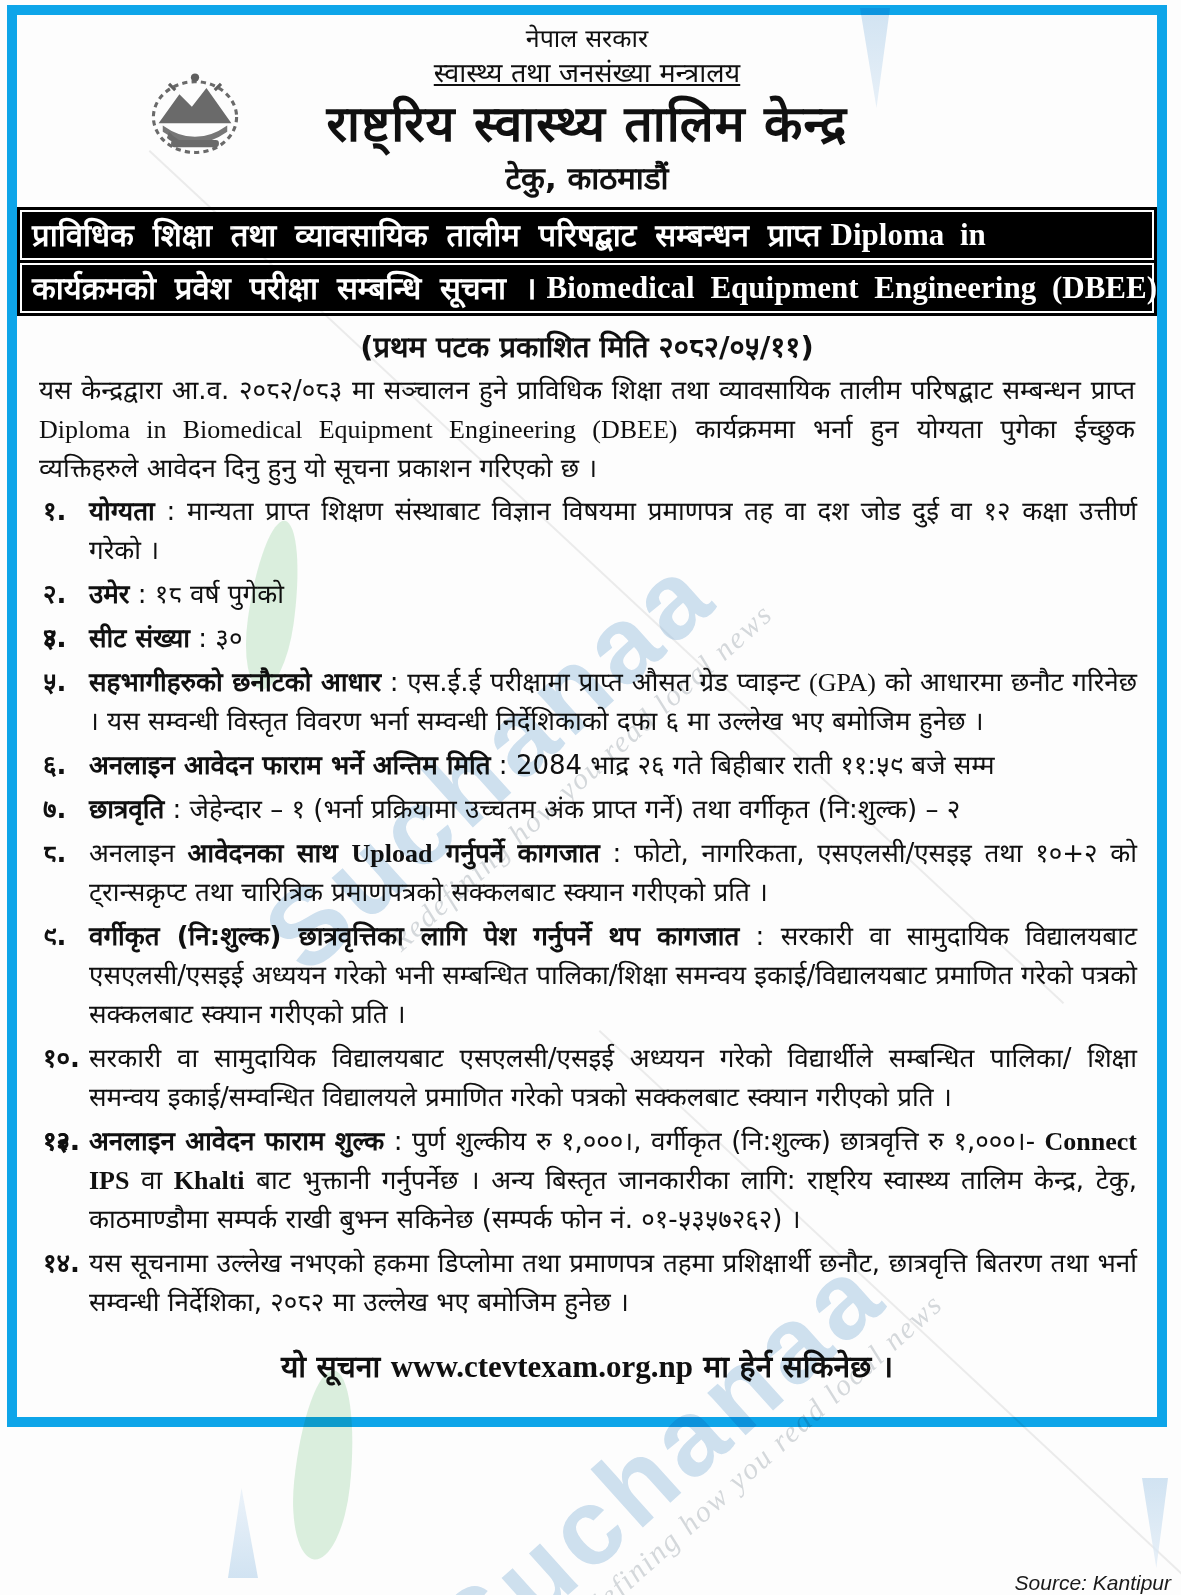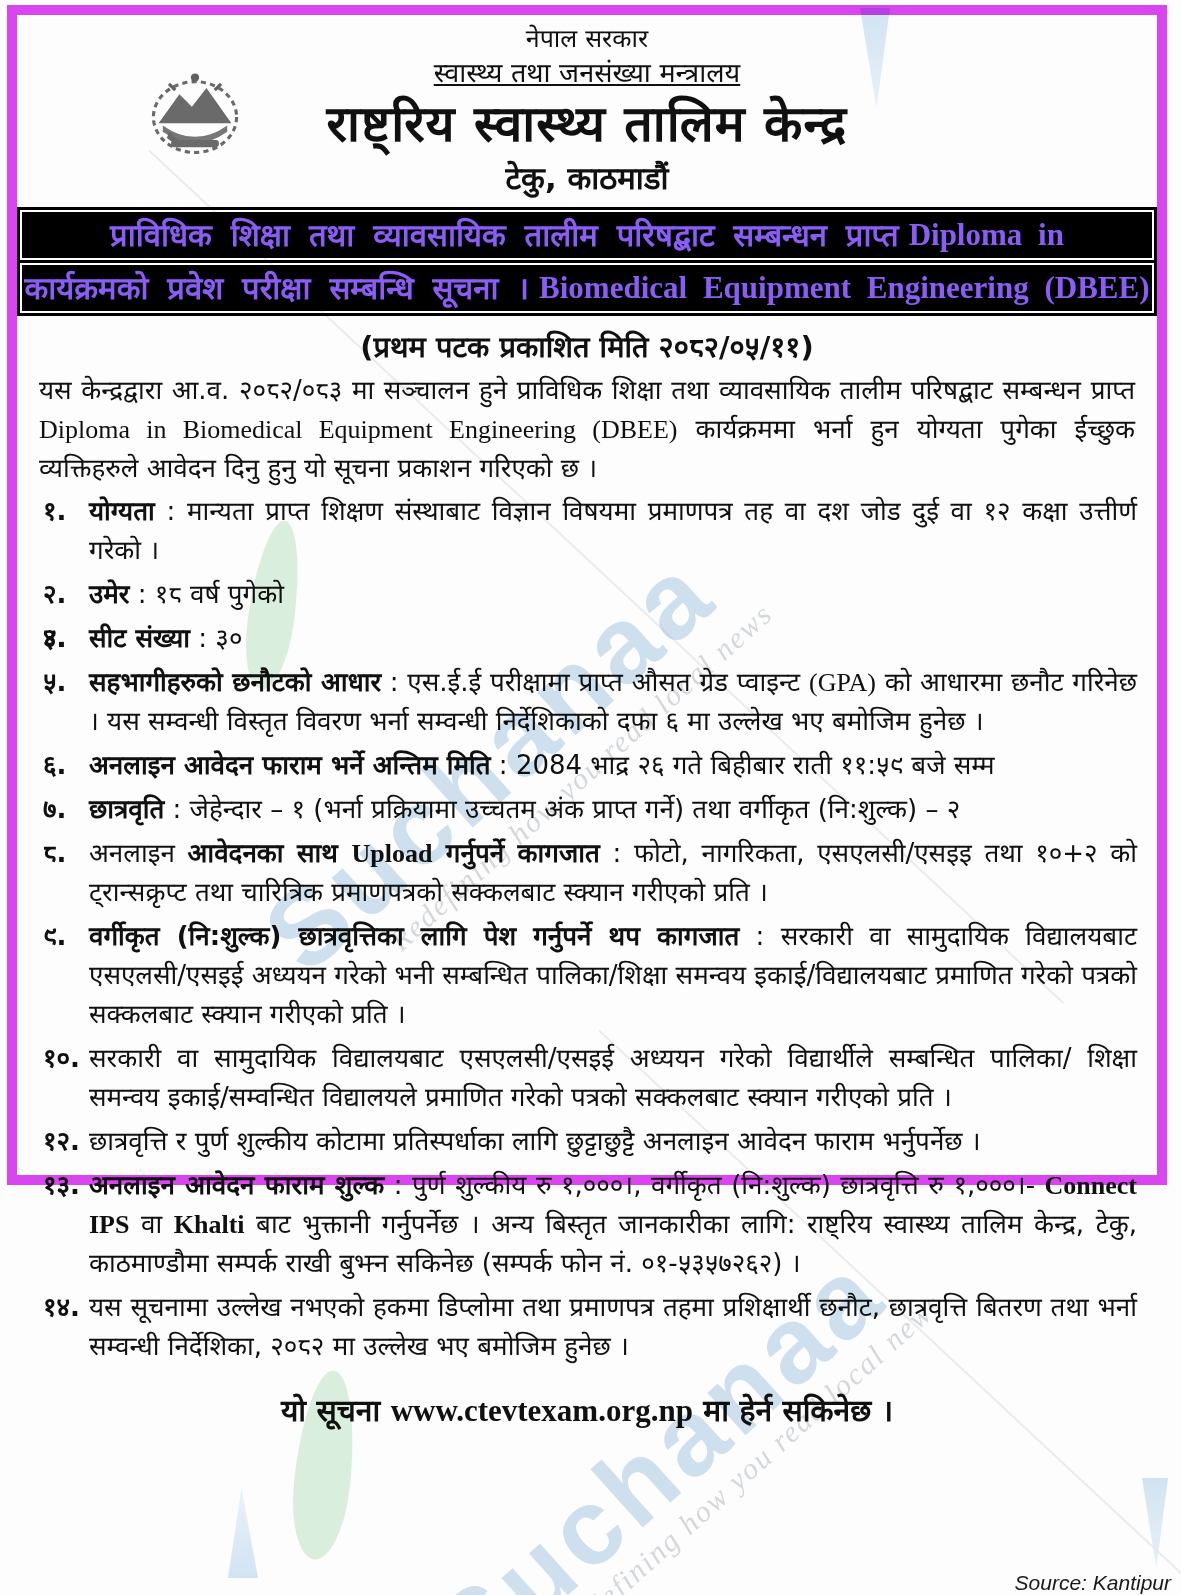--- a/index.html
+++ b/index.html
@@ -39,44 +39,44 @@
   .tri-down{clip-path:polygon(0 0,100% 0,55% 100%);background:linear-gradient(180deg,#c4dcf0,#e3eef8);}
   .tri-up{clip-path:polygon(45% 0,100% 100%,0 100%);background:linear-gradient(0deg,#c4dcf0,#e8f1fa);}
   .wm-leaf{
     position:absolute;background:#bfe3c4;opacity:.55;
     border-radius:50% 50% 50% 50%/60% 60% 40% 40%;
   }
   .wm-line{position:absolute;height:2px;background:#e9e9e9;transform-origin:0 0;opacity:.8;}
   
   .frame{
     position:absolute;left:7px;top:5px;
-    width:1160px;height:1180px;
-    border:10px solid #d946ef;
+    width:1160px;height:1422px;
+    border:10px solid #0ea5e9;
     box-sizing:border-box;
     z-index:1;
   }
   
   .header{position:relative;text-align:center;padding-top:8px;}
   .gov-line{font-size:25px;line-height:32px;}
   .ministry-line{font-size:27px;line-height:36px;text-decoration:underline;}
   .center-name{font-size:50px;line-height:66px;font-weight:bold;letter-spacing:1px;}
   .address-line{font-size:31px;line-height:42px;font-weight:bold;}
   .emblem{position:absolute;left:120px;top:48px;width:116px;height:104px;}
   
   .banner{background:#000;padding:3px;display:flex;flex-direction:column;gap:3px;margin-top:8px;}
   .banner-row{
     border:2px solid #fff;
-    background:#000;color:#8b5cf6;
+    background:#000;color:#ffffff;
     font-weight:bold;
     font-size:31px;line-height:44px;
     padding:1px 10px;
     text-align:justify;
     text-align-last:justify;
     white-space:nowrap;
-    display:flex;justify-content:center;align-items:center;gap:10px;
+    display:flex;justify-content:flex-start;align-items:center;gap:10px;
   }
   
   .banner-row{word-spacing:8px;}
   
   .date-line{font-weight:bold;font-size:29px;text-align:center;margin:10px 0 6px 0;}
   .intro{padding:0 22px;font-size:26px;line-height:39px;text-align:justify;}
   .items{padding:4px 20px 0 26px;}
   .item{position:relative;padding-left:46px;font-size:26px;line-height:39px;text-align:justify;margin-bottom:5px;}
   .item .num{position:absolute;left:0;top:0;}
   .b{font-weight:bold;}
@@ -192,21 +192,20 @@
   </div>
 
   <div class="item">
     <span class="num b">१०.</span>
     <span><span>सरकारी वा सामुदायिक विद्यालयबाट एसएलसी/एसइई अध्ययन गरेको विद्यार्थीले सम्बन्धित पालिका/ शिक्षा समन्वय इकाई/सम्वन्धित विद्यालयले प्रमाणित गरेको पत्रको सक्कलबाट स्क्यान गरीएको प्रति ।</span></span>
   </div>
 
 
   <div class="item">
     <span class="num b">१२.</span>
-    <span><span>छात्रवृत्ति र पुर्ण शुल्कीय कोटामा प्रतिस्पर्धाका लागि छुट्टाछुट्टै अनलाइन आवेदन फाराम भर्नुपर्नेछ ।</span></span>
   </div>
 
   <div class="item">
     <span class="num b">१३.</span>
     <span><span class="b">अनलाइन आवेदन फाराम शुल्क</span><span> : पुर्ण शुल्कीय रु १,०००।, वर्गीकृत (नि:शुल्क) छात्रवृत्ति रु १,०००।- </span><span class="b latin">Connect IPS</span><span> वा </span><span class="b latin">Khalti</span><span> बाट भुक्तानी गर्नुपर्नेछ । अन्य बिस्तृत जानकारीका लागि: राष्ट्रिय स्वास्थ्य तालिम केन्द्र, टेकु, काठमाण्डौमा सम्पर्क राखी बुझ्न सकिनेछ (सम्पर्क फोन नं. ०१-५३५७२६२) ।</span></span>
   </div>
 
   <div class="item">
     <span class="num b">१४.</span>
     <span><span>यस सूचनामा उल्लेख नभएको हकमा डिप्लोमा तथा प्रमाणपत्र तहमा प्रशिक्षार्थी छनौट, छात्रवृत्ति बितरण तथा भर्ना सम्वन्धी निर्देशिका, २०८२ मा उल्लेख भए बमोजिम हुनेछ ।</span></span>

